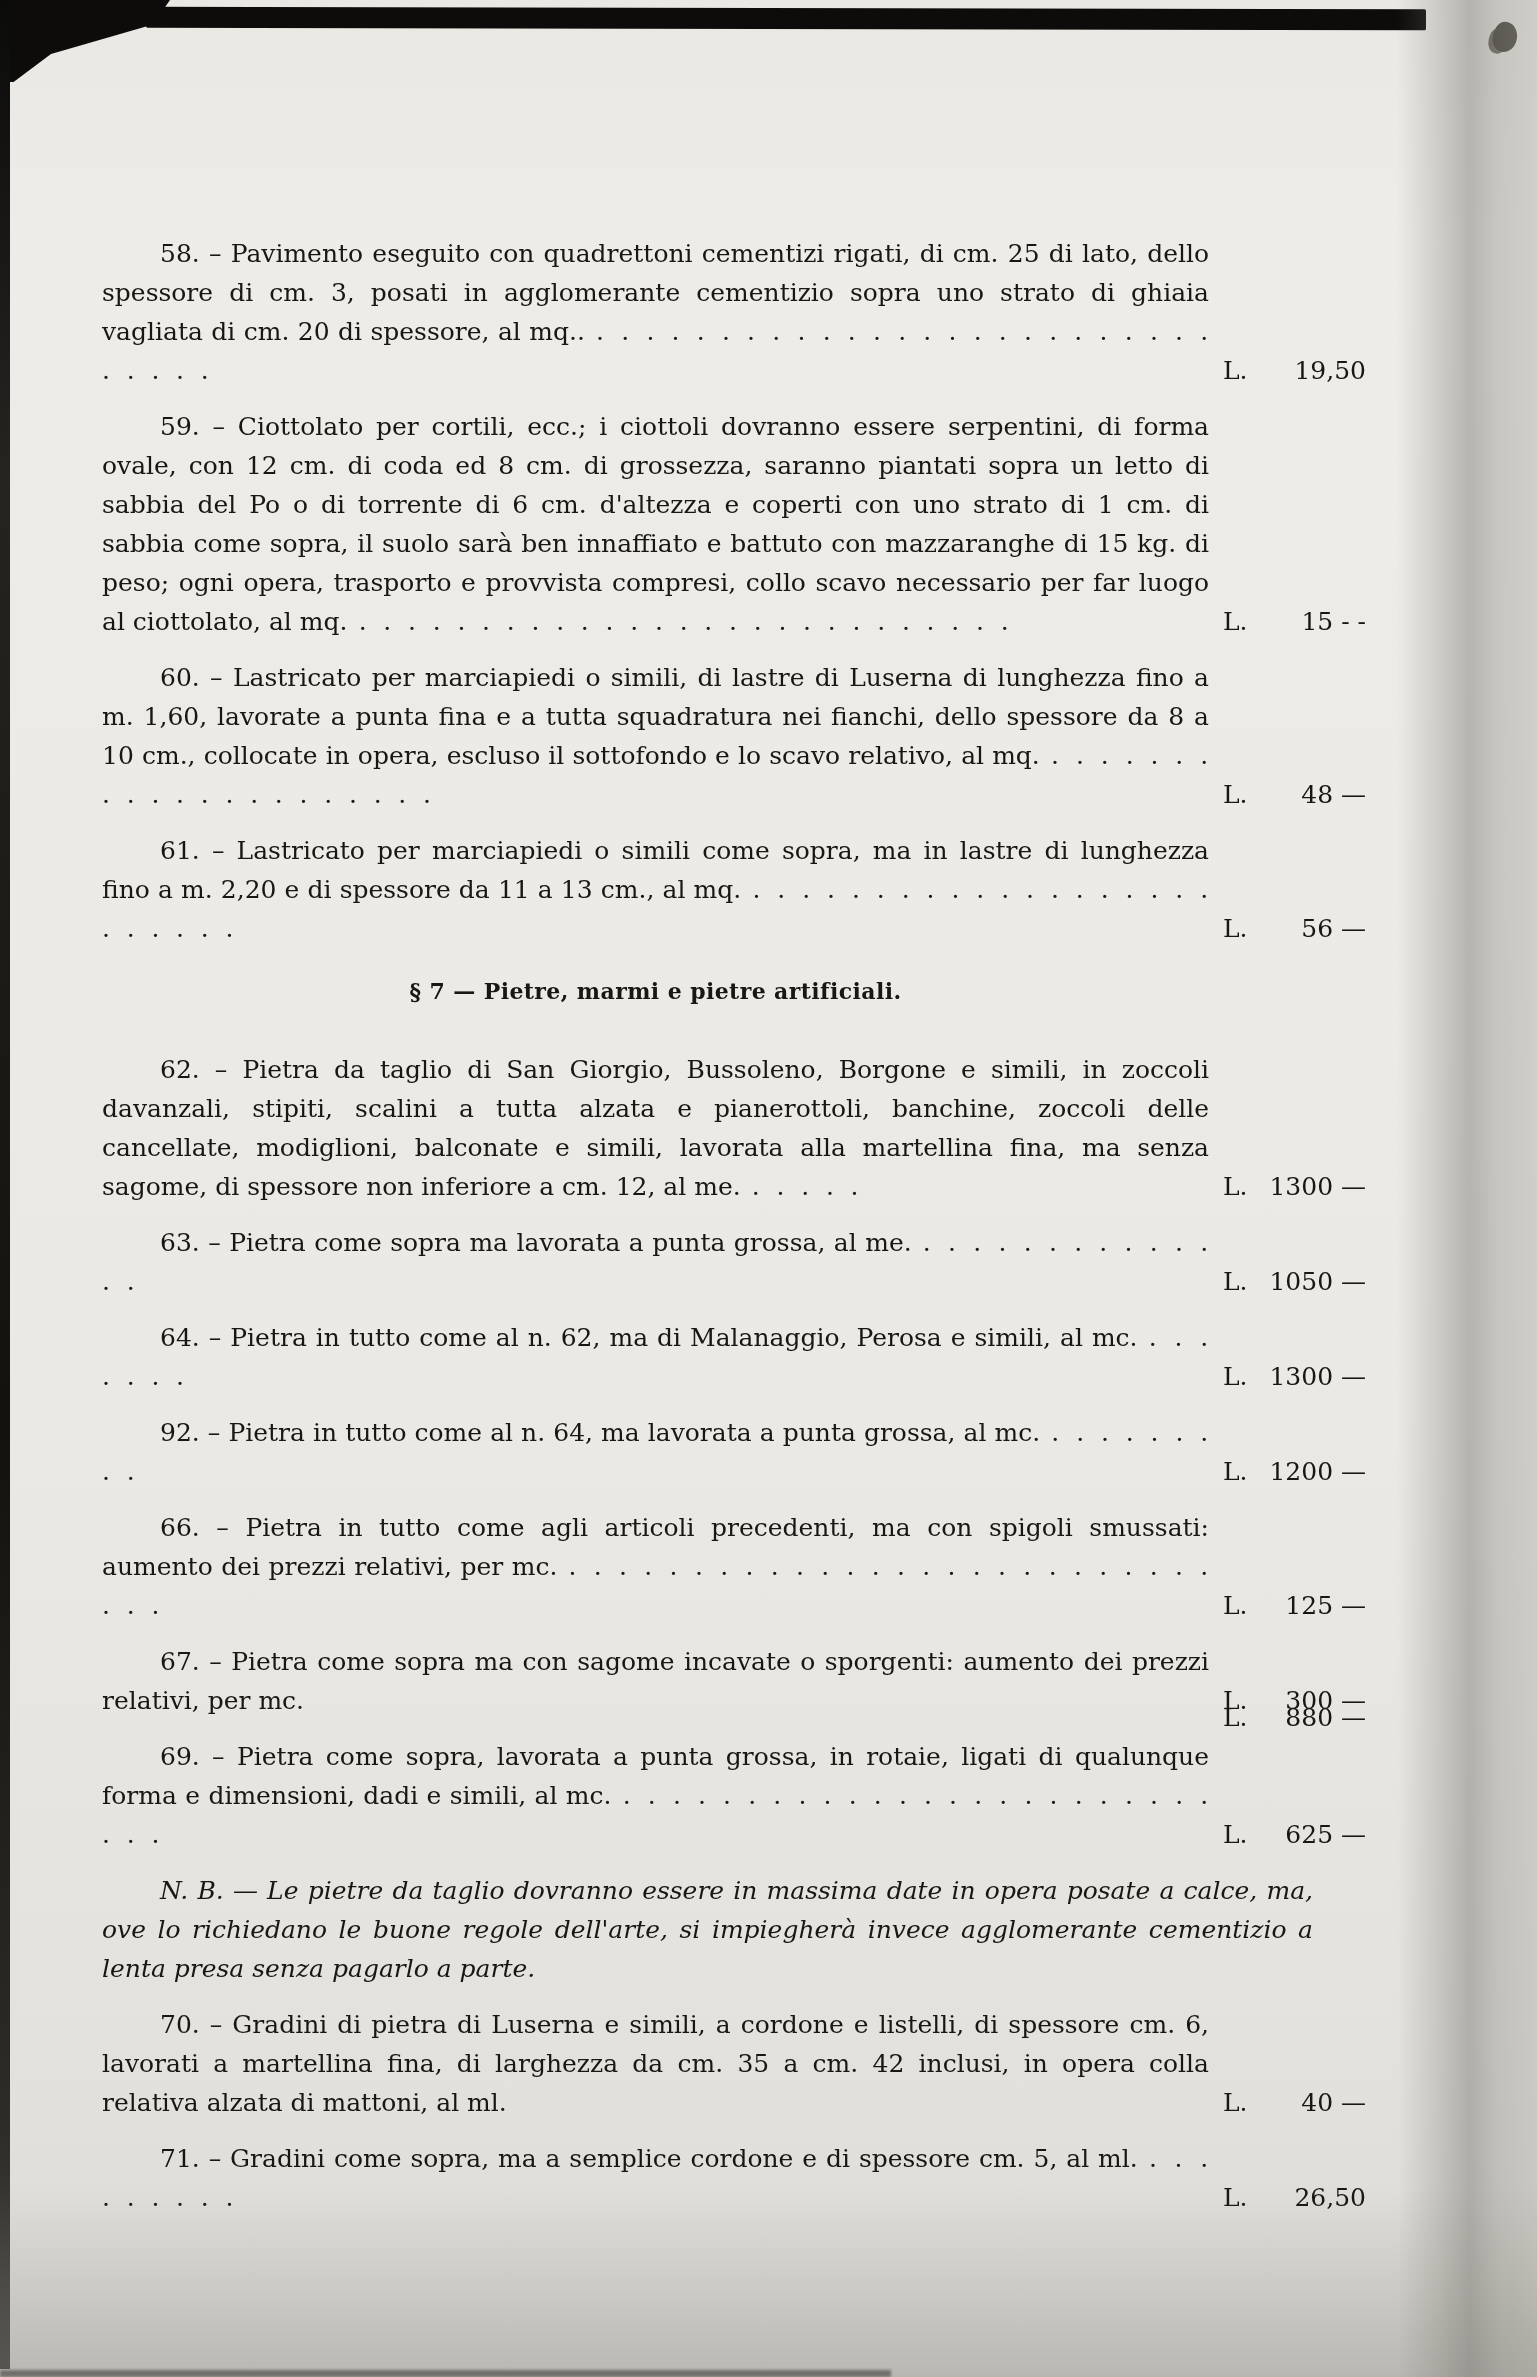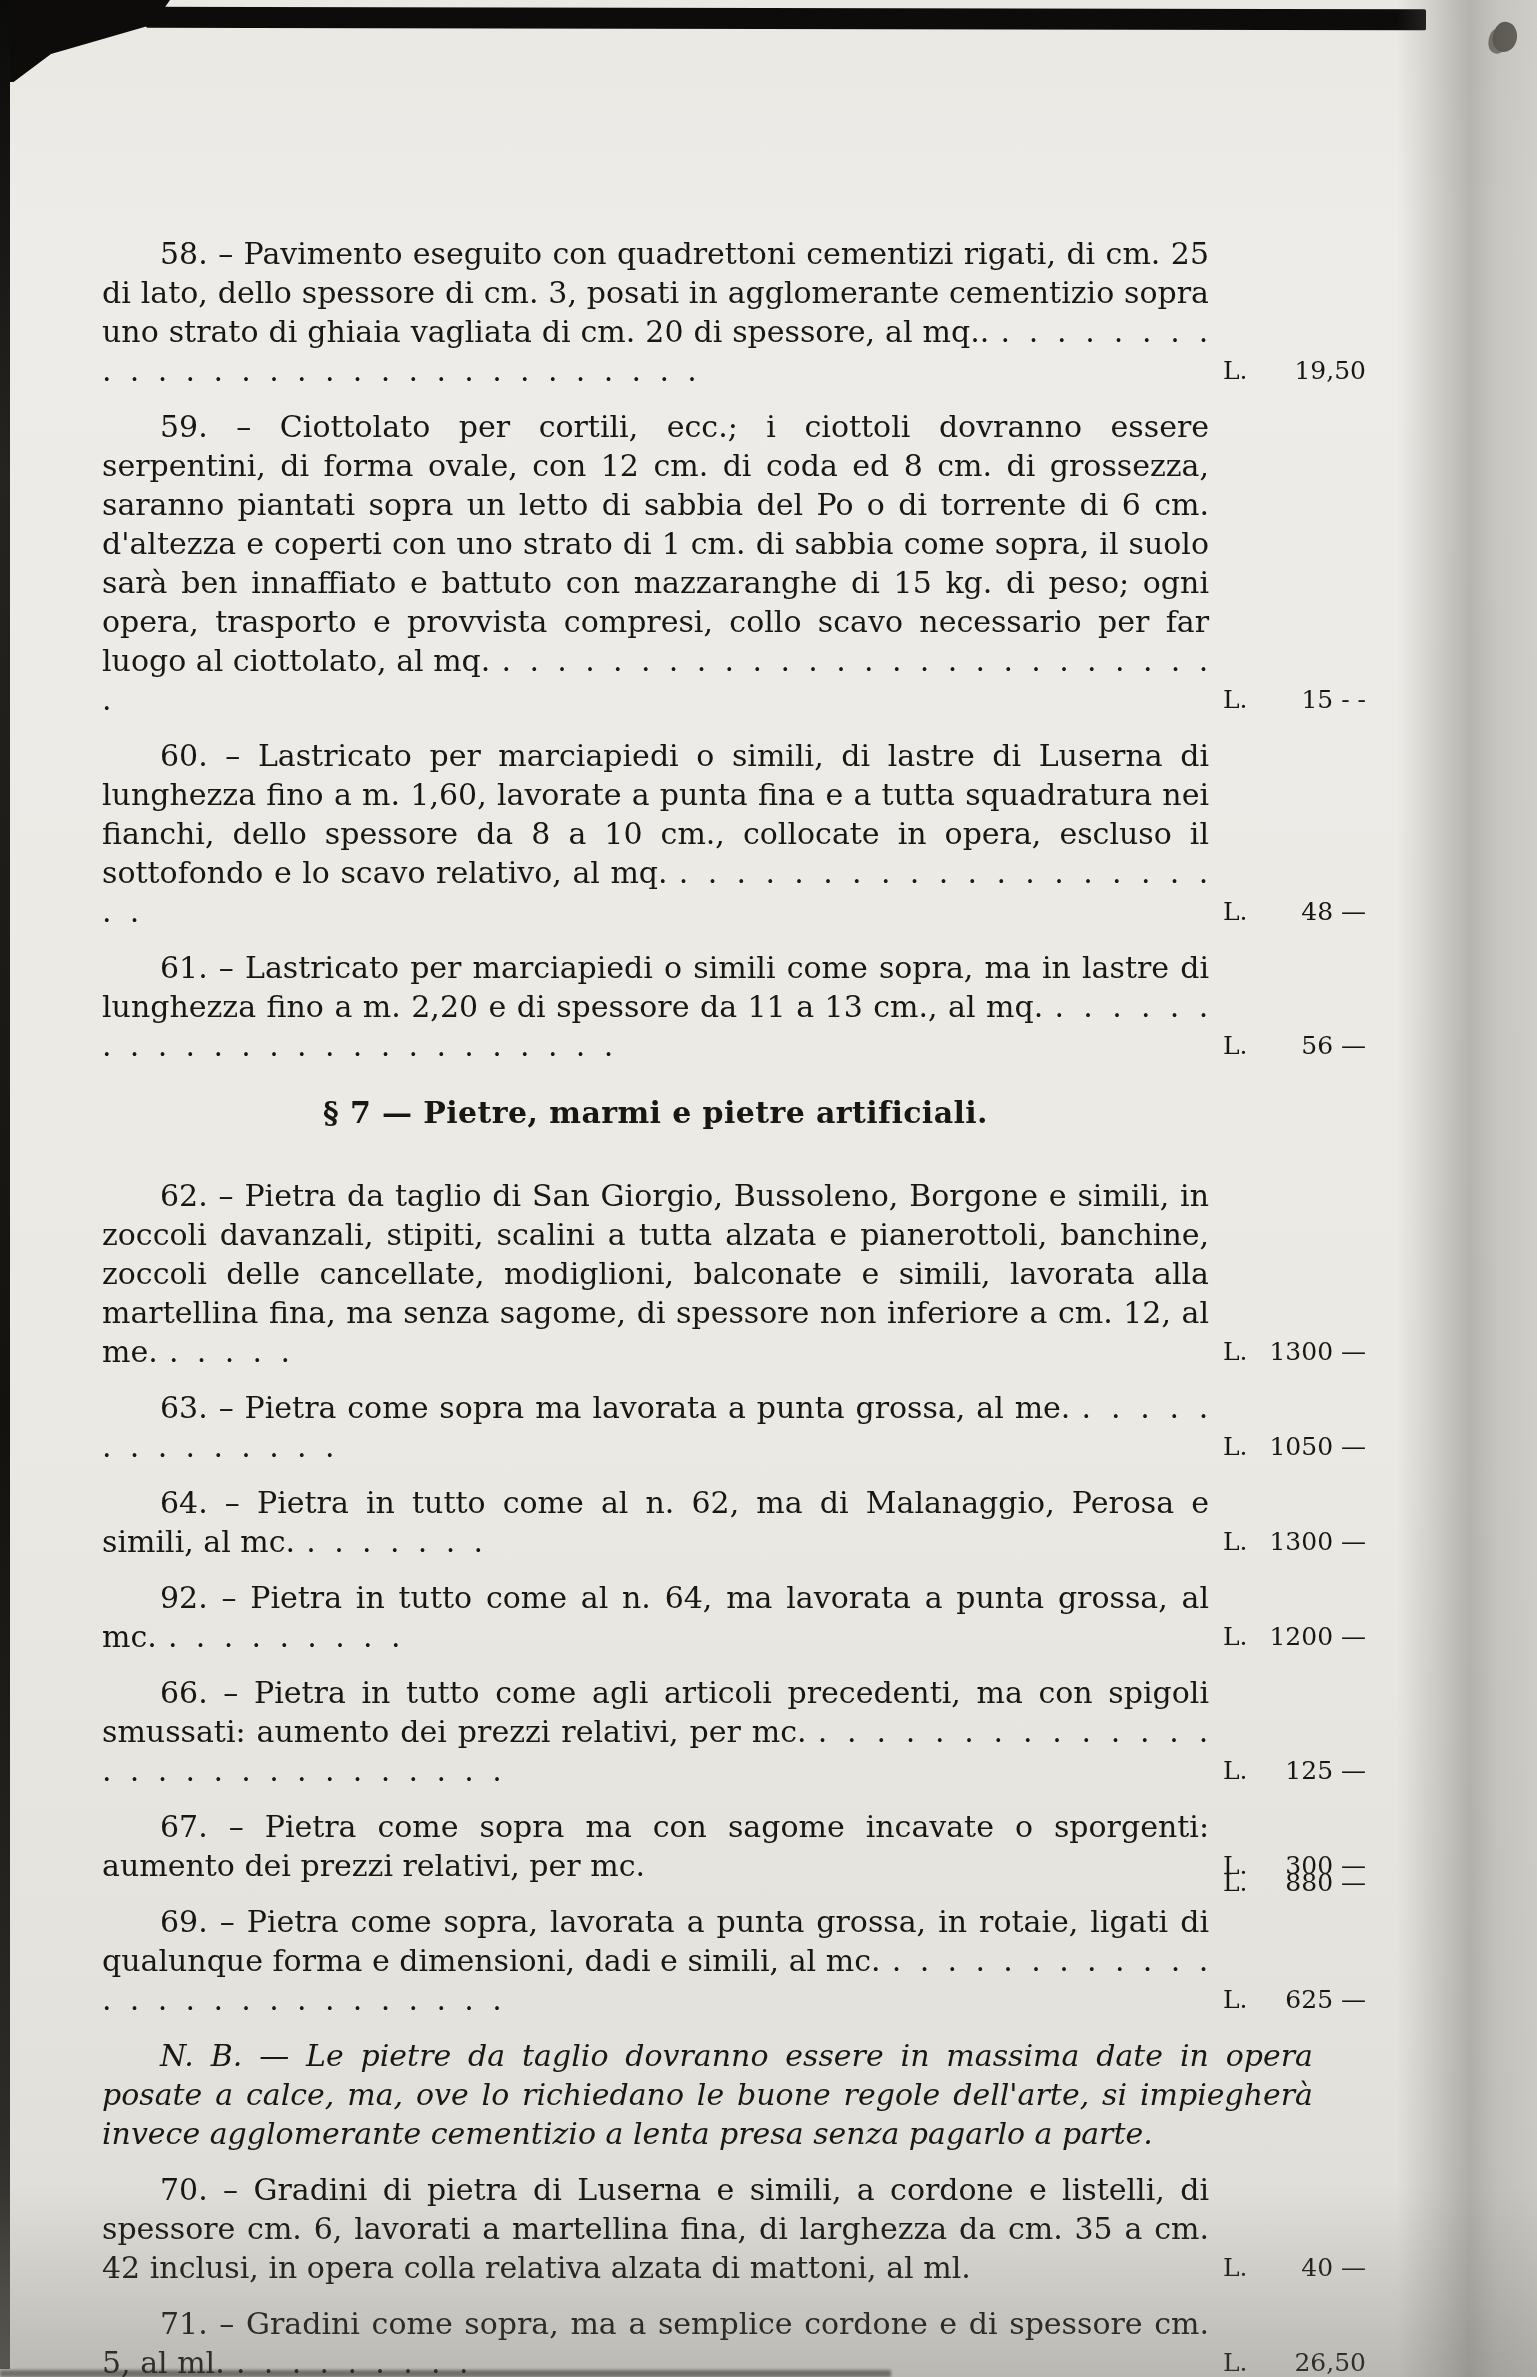--- a/index.html
+++ b/index.html
@@ -28,28 +28,28 @@
       rgba(95,92,86,0.38) 52%, rgba(150,147,140,0.42) 72%, rgba(175,172,165,0.45) 100%); }
   .bottom-shade { position:absolute; left:0; bottom:0; width:100%; height:192px; pointer-events:none;
     background:linear-gradient(180deg, rgba(120,117,110,0) 0%, rgba(120,117,110,0.18) 55%, rgba(105,102,96,0.30) 100%); }
   .bottom-strip { position:absolute; left:0; bottom:0; width:58%; height:7.2px;
     background:rgba(40,38,34,.5); filter:blur(1.6px); }
 
   
   .content { position:absolute; left:102px; top:234px; width:1264px; }
   .item { position:relative; margin:0 0 17px 0; }
   .ptext { margin:0 157px 0 0; text-align:justify; text-indent:58px;
-    font-size:30px; line-height:39px; }
+    font-size:25px; line-height:39px; }
   .item.nb .ptext { margin-right:53px;font-style:italic; }
   .dots { padding-left:11.2px; word-spacing:7.2px; letter-spacing:0.8px; white-space:normal; }
   .price { position:absolute; right:0; bottom:0; width:143px;
     display:flex; justify-content:space-between; font-size:25px; line-height:39px; }
   .amt { text-align:center; }
 
-  .section-heading { text-align:center; font-weight:bold; font-size:30px;
+  .section-heading { text-align:center; font-weight:bold; font-size:22px;
     margin:30px 157px 46px 0; letter-spacing:0.4px; }
 </style>
 </head>
 <body>
 
 <div class="page">
 
   <div class="top-band"></div>
   <div class="corner-tl"></div>
   <div class="left-strip"></div>

